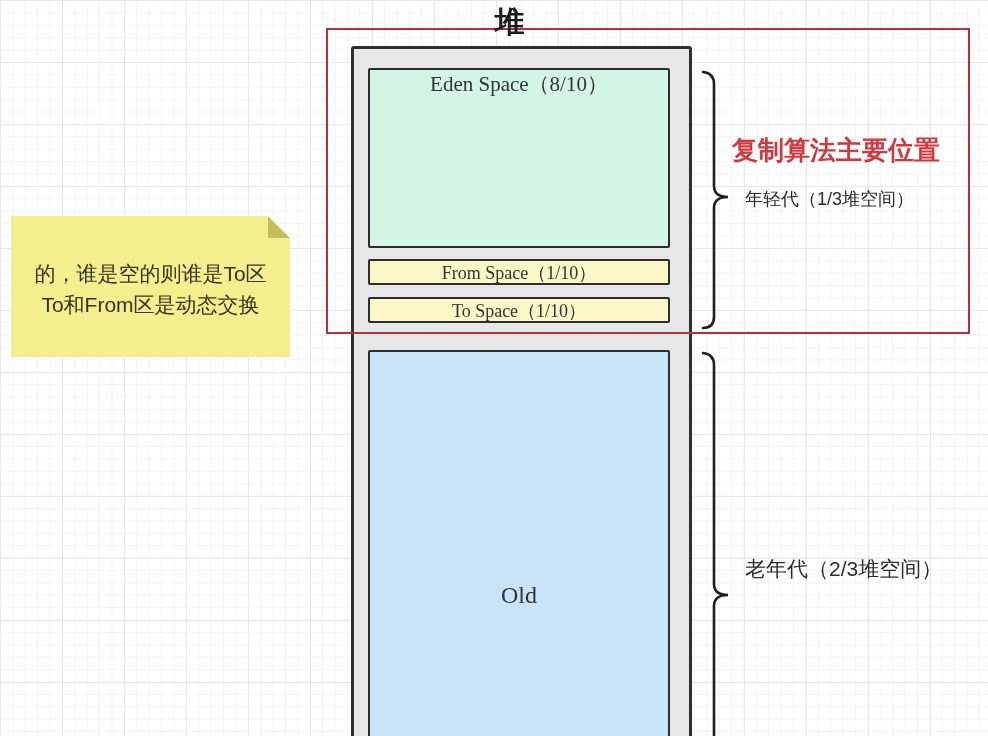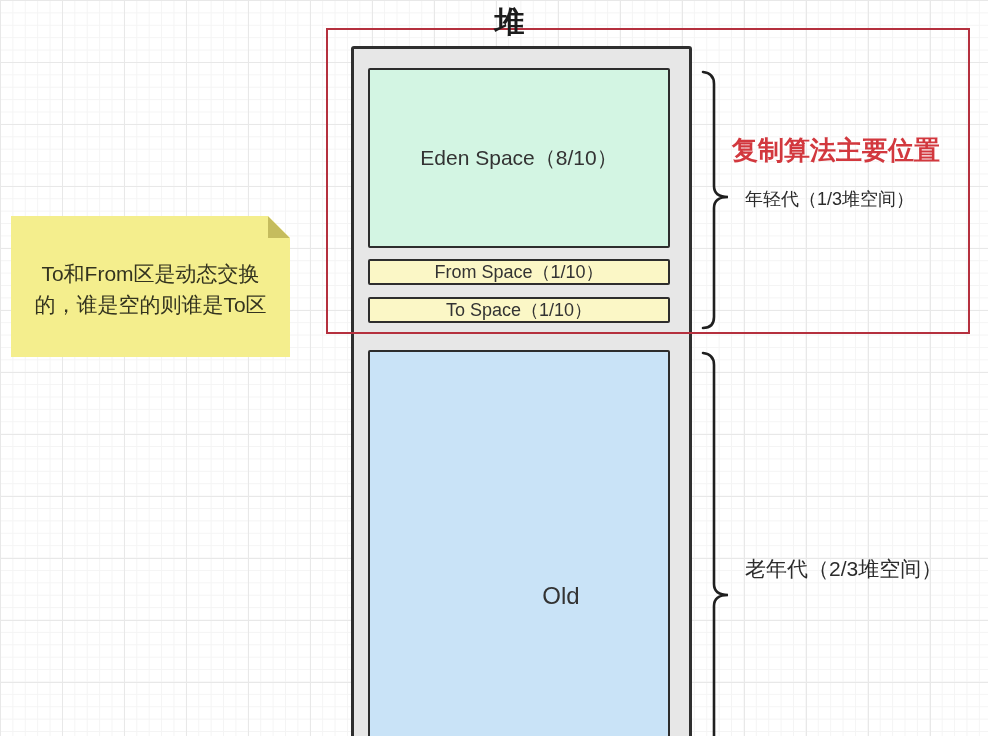--- a/index.html
+++ b/index.html
@@ -32,30 +32,30 @@
 
   .heap-container{
     position:absolute;left:351px;top:46px;width:341px;height:714px;
     background:#e7e7e7;border:3px solid #2f2f2f;border-radius:3px;
     z-index:1;
   }
 
   .mem-box{
     position:absolute;left:368px;width:302px;
     border:2px solid #2d2d2d;border-radius:2px;
-    display:flex;align-items:center;justify-content:center;
-    color:#333;z-index:2;
+    display:flex;align-items:flex-start;justify-content:center;
+    color:#333;z-index:2;font-family:Liberation Serif, serif;
   }
   .eden-box{top:68px;height:180px;background:#d3f5e3;font-size:21px;}
   .from-box{top:259px;height:26px;background:#fbf7c6;font-size:18px;}
   .to-box{top:297px;height:26px;background:#fbf7c6;font-size:18px;}
   .old-box{top:350px;height:500px;background:#c9e3f7;}
   .old-label{
     position:absolute;top:230px;left:0;width:100%;
-    text-align:center;font-size:24px;color:#333;margin-left:42px;
+    text-align:center;font-size:24px;color:#333;
   }
 
   .brace{position:absolute;z-index:2;}
   .brace path{stroke:#1f1f1f;stroke-width:2.6;fill:none;stroke-linecap:round;}
 
   .annot-red{
     position:absolute;left:732px;top:133px;width:240px;
     font-size:26px;font-weight:600;color:#d2383e;z-index:5;white-space:nowrap;
   }
   .annot-young{
@@ -116,18 +116,18 @@
     <path d="M6 9 Q17 10 17 21 L17 240 Q17 251 31 251 Q17 251 17 262 L17 482 Q17 493 6 493"></path>
   </svg>
 
   <div class="annot-red">复制算法主要位置</div>
   <div class="annot-young">年轻代（1/3堆空间）</div>
   <div class="annot-old">老年代（2/3堆空间）</div>
 
   <div class="sticky-note">
     <div class="sticky-fold"></div>
     <div class="sticky-text">
+      <div>的，谁是空的则谁是To区</div>
       <div>To和From区是动态交换</div>
-      <div>的，谁是空的则谁是To区</div>
     </div>
   </div>
 
 </div>
 
 </body></html>

